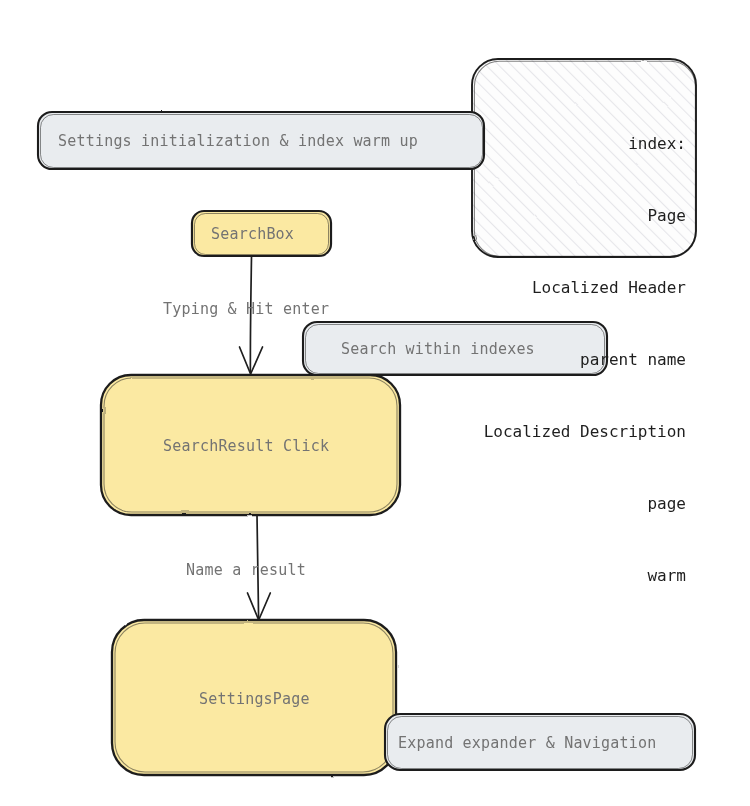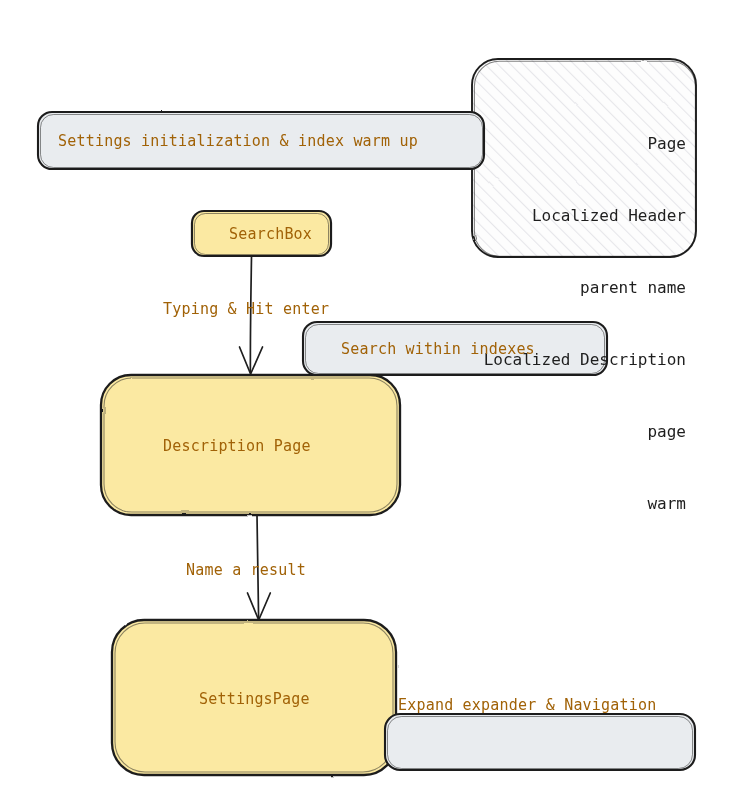--- a/index.html
+++ b/index.html
@@ -27,21 +27,21 @@
     width: 750px;
     height: 806px;
     overflow: visible;
   }
   .node-label,
   .edge-label,
   .note-label,
   .index-line {
     position: absolute;
     font-family: "DejaVu Sans Mono", "Liberation Mono", monospace;
-    color: #a16207;
+    color: #737373;
     white-space: pre;
     pointer-events: none;
   }
   .node-label {
     font-size: 15px;
     letter-spacing: 0.2px;
   }
   .edge-label {
     font-size: 15px;
     letter-spacing: 0.2px;
@@ -132,43 +132,44 @@
       <rect x="115" y="623" width="278" height="149" rx="30" ry="30" fill="none" stroke="#1e1e1e" stroke-width="1.1" stroke-linejoin="round" opacity="0.5"></rect>
     </g>
 
     <g filter="url(#rough-wobble)">
       <rect x="385" y="714" width="310" height="56" rx="15" ry="15" fill="#e9ecef" stroke="#1e1e1e" stroke-width="2.1" stroke-linejoin="round"></rect>
       <rect x="387.5" y="716.5" width="305" height="52" rx="14" ry="14" fill="none" stroke="#1e1e1e" stroke-width="1.0" stroke-linejoin="round" opacity="0.5"></rect>
     </g>
   </svg>
 
   <div class="index-text-block">
+    <div>index:</div>
     <div>Page</div>
     <div>Localized Header</div>
     <div>parent name</div>
     <div>Localized Description</div>
     <div>page</div>
     <div>warm</div>
   </div>
 
   <div class="note-label" style="left:58px; top:132px;">Settings initialization &amp; index warm up</div>
 
-  <div class="node-label" style="left:211px; top:225px;margin-left:18px;">SearchBox</div>
+  <div class="node-label" style="left:211px; top:225px;">SearchBox</div>
 
   <div class="edge-label" style="left:163px; top:300px;">Typing &amp; Hit enter</div>
 
   <div class="note-label" style="left:341px; top:340px;">Search within indexes</div>
 
-  <div class="node-label" style="left:163px; top:437px;">Description Page</div>
+  <div class="node-label" style="left:163px; top:437px;">SearchResult Click</div>
 
   <div class="edge-label" style="left:186px; top:561px;">Name a result</div>
 
   <div class="node-label" style="left:199px; top:690px;">SettingsPage</div>
 
-  <div class="note-label" style="left:398px; top:696px;">Expand expander &amp; Navigation</div>
+  <div class="note-label" style="left:398px; top:734px;">Expand expander &amp; Navigation</div>
 
   <div class="hitbox" style="left:472px; top:59px; width:224px; height:198px;"></div>
   <div class="hitbox" style="left:38px; top:112px; width:446px; height:57px;"></div>
   <div class="hitbox" style="left:192px; top:211px; width:139px; height:45px;"></div>
   <div class="hitbox" style="left:101px; top:375px; width:299px; height:140px;"></div>
   <div class="hitbox" style="left:303px; top:322px; width:304px; height:53px;"></div>
   <div class="hitbox" style="left:112px; top:620px; width:284px; height:155px;"></div>
   <div class="hitbox" style="left:385px; top:714px; width:310px; height:56px;"></div>
 
 </div>

